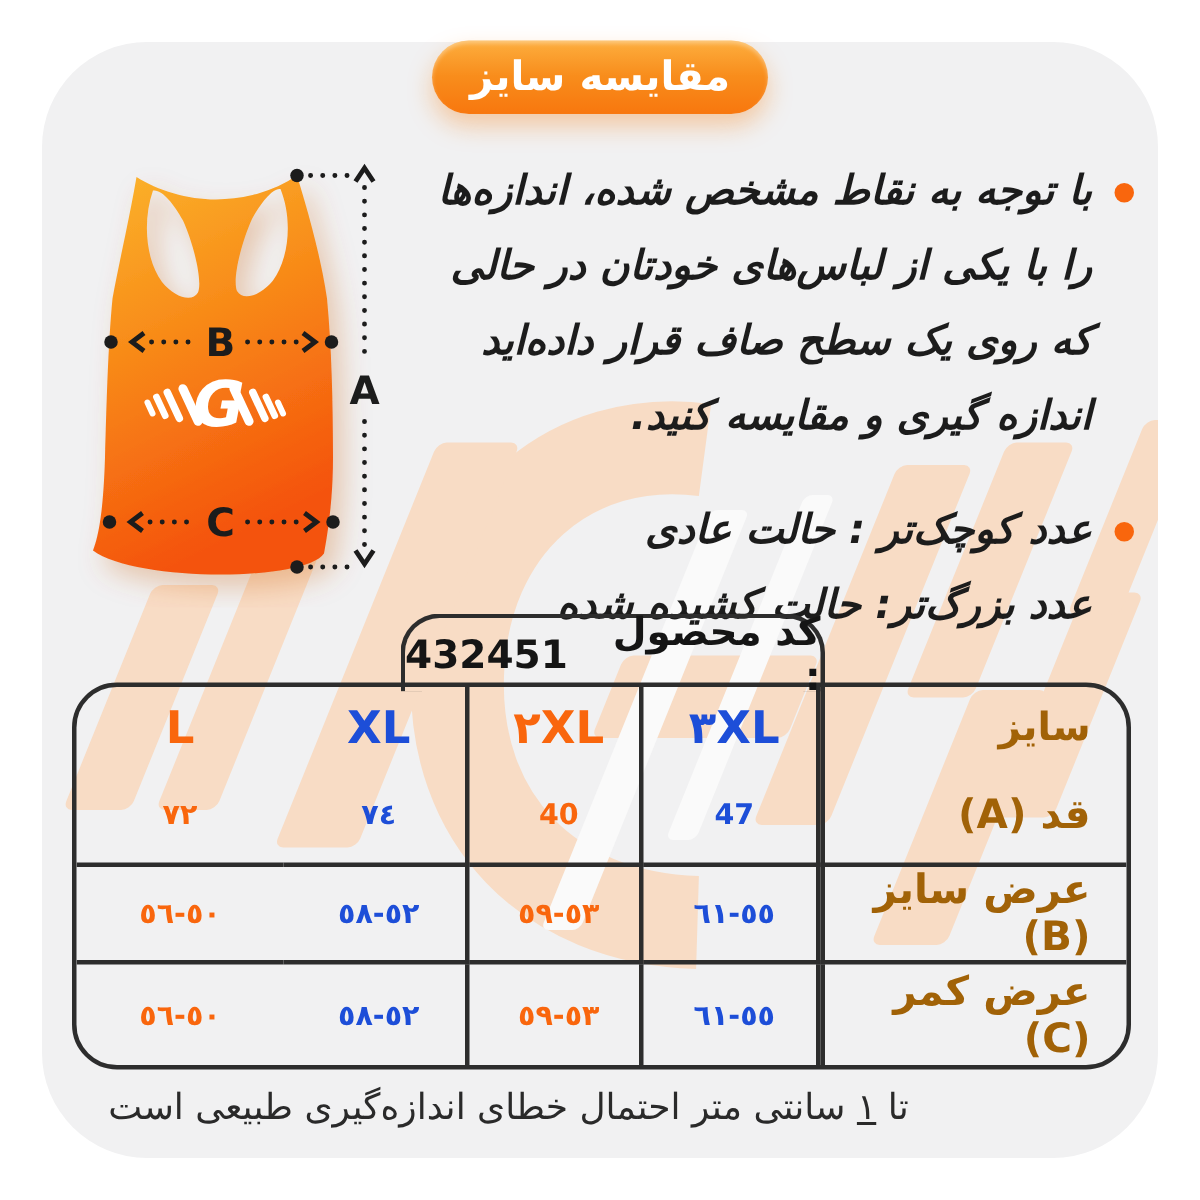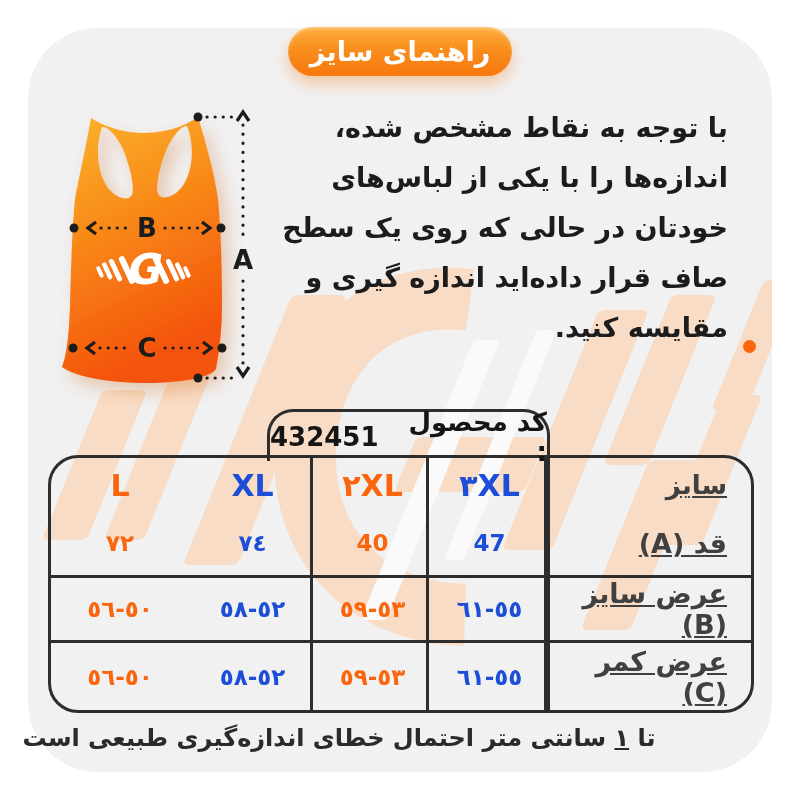--- a/index.html
+++ b/index.html
@@ -15,48 +15,48 @@
          border-radius:26px;display:flex;align-items:center;justify-content:center;direction:rtl;
          background:linear-gradient(180deg,#fdae3e 0%,#f88d1c 48%,#f8770e 100%);
          box-shadow:0 8px 16px rgba(247,126,16,.35), inset 0 2px 3px rgba(255,255,255,.35);
          color:#ffffff;font-size:27px;font-weight:bold;}
 
   
   .illu{position:absolute;left:45px;top:95px;z-index:3;}
 
   
   .notes{position:absolute;top:103px;right:44px;width:476px;z-index:3;direction:rtl;color:#1c1c1c;}
-  .bullet-item{display:flex;gap:15px;align-items:flex-end;}
+  .bullet-item{display:flex;gap:15px;align-items:flex-start;font-style:italic;}
   .bullet-item + .bullet-item{margin-top:26px;}
   .dot{flex:0 0 13px;width:13px;height:13px;border-radius:50%;background:#f9660d;margin-top:19px;}
   .notes p{margin:0;font-size:27px;font-weight:bold;line-height:50px;text-align:right;}
 
   
   .code-box{position:absolute;left:267px;top:409px;width:277px;height:49px;z-index:4;
             border:3px solid #2d2d2d;border-bottom:none;border-radius:26px 26px 0 0;
             display:flex;align-items:center;justify-content:center;gap:14px;direction:rtl;
             color:#151515;font-size:26px;font-weight:bold;}
 
   
   .table-wrap{position:absolute;left:48px;top:455px;width:700px;height:252px;z-index:3;
               border:3px solid #2d2d2d;border-radius:30px;direction:rtl;overflow:hidden;}
   table{width:100%;height:100%;border-collapse:separate;border-spacing:0;}
   th,td{padding:0;font-weight:bold;background:transparent;}
   th:not(:last-child),td:not(:last-child){border-inline-end:3px solid #2d2d2d;}
   tr:not(:last-child) th, tr:not(:last-child) td{border-bottom:3px solid #2d2d2d;}
-  .lab{color:#404040;text-align:start;padding-inline-start:24px;font-size:27px;text-decoration:underline;}
+  .lab{color:#a16207;text-align:start;padding-inline-start:24px;font-size:27px;}
   thead .lab{font-size:26px;}
-  .val{text-align:center;font-size:23px;}
+  .val{text-align:center;font-size:19px;}
   thead .val{font-size:30px;}
   .orange{color:#f9660d;}
   .navy{color:#1d4ed8;}
 
   
   .footnote{position:absolute;left:0;top:724px;width:678px;z-index:3;direction:rtl;text-align:center;
-            color:#2a2a2a;font-size:24px;font-weight:bold;}
+            color:#2a2a2a;font-size:24px;font-weight:normal;}
   .footnote .u{text-decoration:underline;}
 </style>
 </head>
 <body>
 
 <div class="stage">
 
   <div class="panel">
     <svg width="744" height="744" viewBox="28 28 744 744">
       <path d="M470,300 C380,288 308,350 305,450 C302,545 365,612 465,615" fill="none" stroke="#f8dcc5" stroke-width="62"></path>
@@ -72,21 +72,21 @@
         <rect x="877" y="280" width="35" height="130" rx="6"></rect>
       </g>
       <g transform="skewX(-22)" fill="#fafafa">
         <rect x="611" y="340" width="26" height="280" rx="5"></rect>
         <rect x="670" y="330" width="20" height="230" rx="5"></rect>
       </g>
     </svg>
   </div>
 
   <div class="badge">
-    <span>راهنمای سایز</span>
+    <span>مقایسه سایز</span>
   </div>
 
   <svg class="illu" width="250" height="310" viewBox="0 0 250 310">
     <defs>
       <linearGradient id="tg" x1="0" y1="0" x2="0.3" y2="1">
         <stop offset="0" stop-color="#fbb42c"></stop>
         <stop offset="0.45" stop-color="#f88a18"></stop>
         <stop offset="1" stop-color="#f4520c"></stop>
       </linearGradient>
       <filter id="soft" x="-30%" y="-30%" width="160%" height="160%">
@@ -142,20 +142,24 @@
       <path d="M120,253 H159" stroke-dasharray="0.1 8" stroke-linecap="round"></path>
       <polyline points="158,247 166,253 158,259"></polyline>
     </g>
     <text x="102" y="262" text-anchor="middle" font-size="26" font-weight="bold" fill="#1c1c1c" font-family="DejaVu Sans, sans-serif">C</text>
   </svg>
 
   <div class="notes">
     <div class="bullet-item">
       <span class="dot"></span>
       <p>با توجه به نقاط مشخص شده، اندازه‌ها را با یکی از لباس‌های خودتان در حالی که روی یک سطح صاف قرار داده‌اید اندازه گیری و مقایسه کنید.</p>
+    </div>
+    <div class="bullet-item">
+      <span class="dot"></span>
+      <p><span>عدد کوچک‌تر : حالت عادی</span><br><span>عدد بزرگ‌تر: حالت کشیده شده</span></p>
     </div>
   </div>
 
   <div class="code-box">
     <span>کد محصول :</span>
     <span>432451</span>
   </div>
 
   <div class="table-wrap">
     <table>

